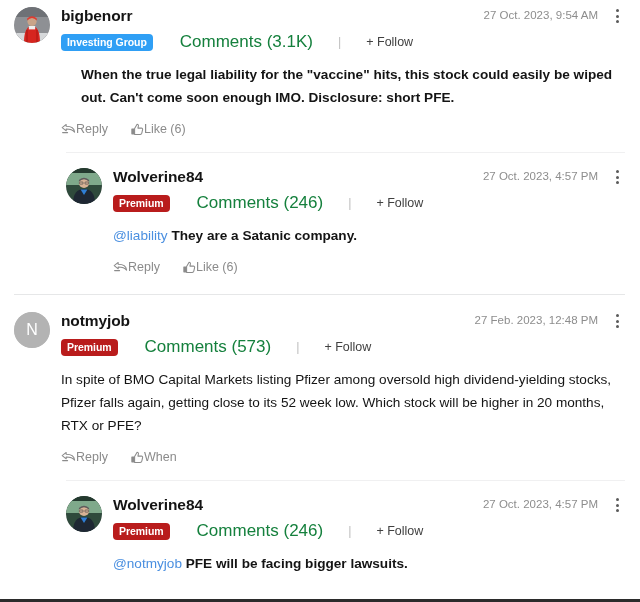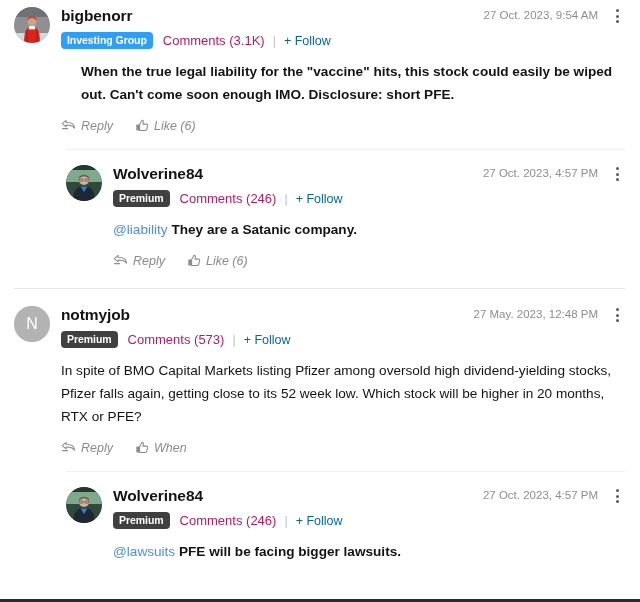--- a/index.html
+++ b/index.html
@@ -115,50 +115,50 @@
     height: 3px;
     border-radius: 50%;
     background: #5a5a5a;
   }
 
   
   .badge-row {
     display: flex;
     align-items: center;
     margin-top: 7px;
-    gap: 0;
+    gap: 17px;
   }
   .badge {
     display: inline-block;
     font-size: 10.5px;
     font-weight: bold;
     color: #ffffff;
     border-radius: 4px;
     padding: 2px 6px 3px;
     line-height: 12px;
     white-space: nowrap;
     letter-spacing: -0.05px;
   }
   .badge.investing { background: #2f9ff5; }
-  .badge.premium   { background: #404040; }
+  .badge.premium   { background: #b91c1c; }
 
   .comments-count {
-    font-size: 13px;
-    color: #be185d;
+    font-size: 17px;
+    color: #15803d;
     margin-left: 10px;
     white-space: nowrap;
   }
   .sep {
     font-size: 12.5px;
     color: #c0c0c0;
     margin: 0 8px;
   }
   .follow {
     font-size: 12.5px;
-    color: #0369a1;
+    color: #404040;
     white-space: nowrap;
     cursor: pointer;
   }
 
   
   .c-body {
     margin-top: 11px;
     font-size: 13.6px;
     line-height: 23px;
     color: #141414;
@@ -173,27 +173,25 @@
 
   
   .actions {
     display: flex;
     align-items: center;
     gap: 22px;
     margin-top: 13px;
   }
   .action {
     display: flex;
-    align-items: flex-start;
-    gap: 5px;
+    align-items: center;
     font-size: 12.5px;
     color: #8b8b8b;
     cursor: pointer;
     line-height: 15px;
-    font-style: italic;
   }
   .action svg { display: block; }
 
   
   .divider-top {
     height: 1px;
     background: #e6e7e8;
     margin: 13px 15px 10px 14px;
   }
   .divider-nested {
@@ -357,21 +355,21 @@
     <div class="c-head">
 
       <div class="avatar">
         <div class="avatar-initial">N</div>
       </div>
 
       <div class="c-main">
         <div class="name-row">
           <span class="username">notmyjob</span>
           <span class="meta-right">
-            <span class="timestamp">27 May. 2023, 12:48 PM</span>
+            <span class="timestamp">27 Feb. 2023, 12:48 PM</span>
             <span class="kebab">
                 <i></i>
                 <i></i>
                 <i></i>
               </span>
           </span>
         </div>
 
         <div class="badge-row">
           <span class="badge premium">Premium</span>
@@ -442,21 +440,21 @@
         </div>
 
         <div class="badge-row">
           <span class="badge premium">Premium</span>
           <span class="comments-count">Comments (246)</span>
           <span class="sep">|</span>
           <span class="follow">+ Follow</span>
         </div>
 
         <div class="c-body">
-          <span class="mention">@lawsuits</span><span class="body-rest"> PFE will be facing bigger lawsuits.</span>
+          <span class="mention">@notmyjob</span><span class="body-rest"> PFE will be facing bigger lawsuits.</span>
         </div>
       </div>
     </div>
   </div>
 
 </div>
 
 <div class="bottom-rule"></div>
 
 </body></html>

